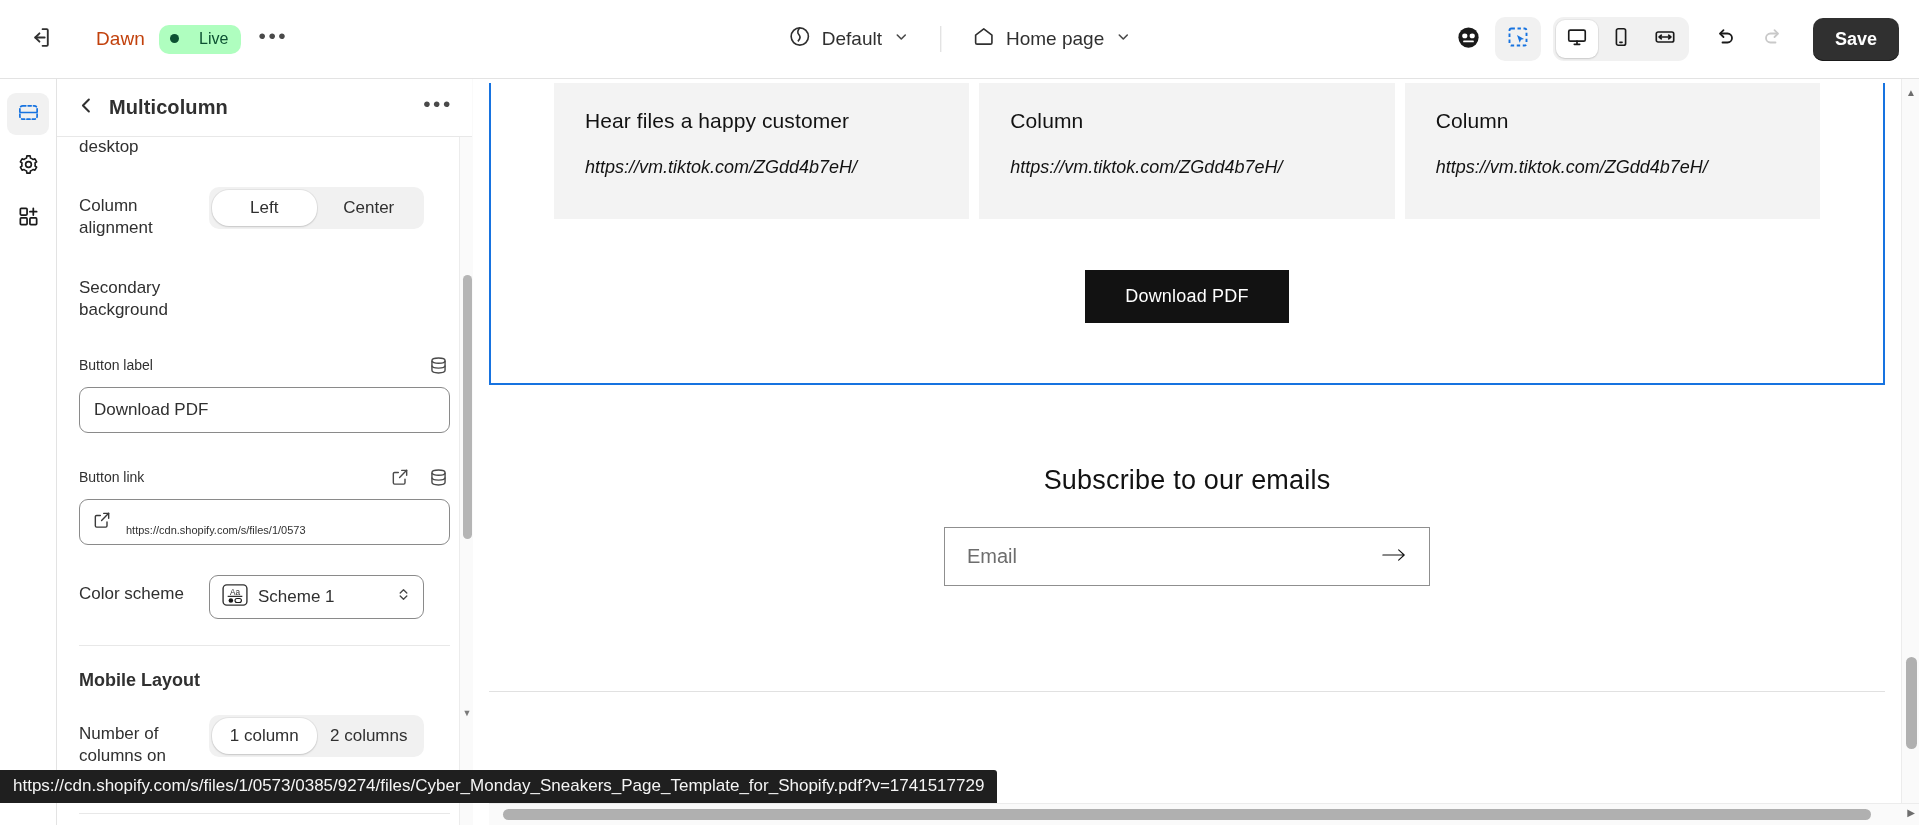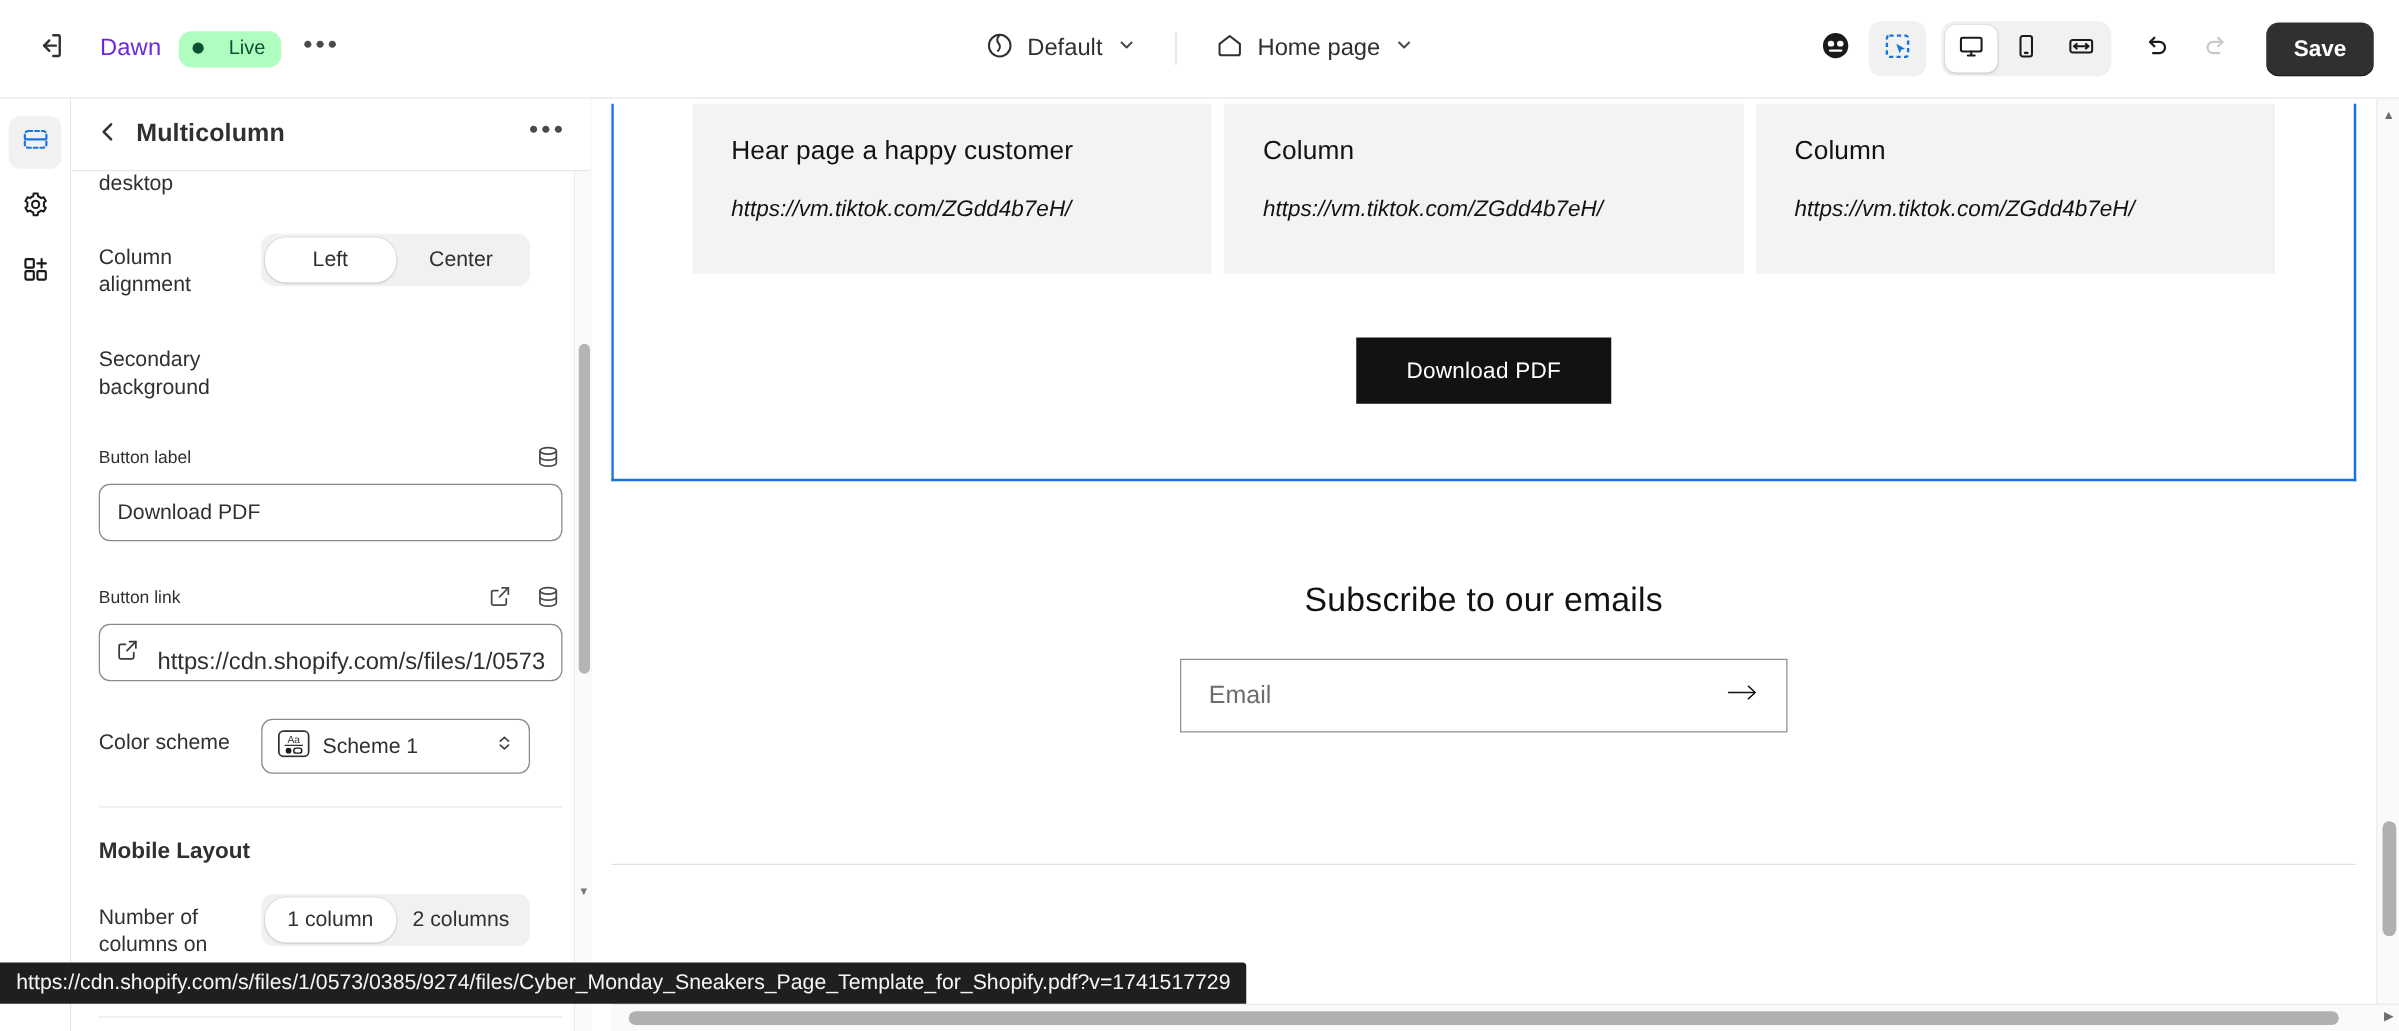--- a/index.html
+++ b/index.html
@@ -18,22 +18,22 @@
     border-bottom: 1px solid #e3e3e3;
     display: flex; align-items: center;
   }
   .tb-left { display: flex; align-items: center; gap: 0px; padding-left: 18px; }
   .icon-btn {
     width: 44px; height: 44px; border-radius: 9px;
     display: flex; align-items: center; justify-content: center;
     cursor: pointer; background: transparent; border: none;
   }
   .theme-name {
-    font-size: 19px; color: #6d28d9; font-weight: 500;
-    margin-left: 18px; margin-right: 14px; letter-spacing: 0.1px;
+    font-size: 19px; color: #c2410c; font-weight: 500;
+    margin-left: 34px; margin-right: 14px; letter-spacing: 0.1px;
   }
   .live-badge {
     background: #affebf; color: #0c5132;
     font-size: 16px; border-radius: 10px;
     padding: 5px 13px 6px 11px;
     display: flex; align-items: center; gap: 20px;
     font-weight: 400;
   }
   .live-dot { width: 9px; height: 9px; border-radius: 50%; background: #0c5132; display:block; }
   .dots-btn {
@@ -167,21 +167,21 @@
     border: 1px solid #8a8a8a; border-radius: 9px;
     background: #ffffff; font-size: 17px; color: #303030;
     padding: 0 14px; font-family: "Liberation Sans", sans-serif;
   }
   .link-input-wrap {
     margin-top: 10px; width: 100%; height: 46px;
     border: 1px solid #8a8a8a; border-radius: 9px; background: #ffffff;
     display: flex; align-items: center; padding: 0 12px; gap: 14px; overflow: hidden;
   }
   .link-input-wrap .val {
-    font-size: 19px; color: #303030; white-space: nowrap; overflow: hidden; margin-top: 16px;
+    font-size: 11px; color: #303030; white-space: nowrap; overflow: hidden; margin-top: 16px;
   }
 
   .divider-line { height: 1px; background: #e8e8e8; margin-top: 26px; }
   .section-heading { font-size: 18px; font-weight: 650; color: #303030; margin-top: 24px; }
 
   
   .sb-scroll-track {
     position: absolute; top: 79px; right: 0; width: 14px; height: 746px;
     background: #fafafa; border-left: 1px solid #ececec;
   }
@@ -545,21 +545,21 @@
   <div class="sb-arrow" style="top:4px;">▲</div>
   <div class="sb-thumb" style="top:196px; height:264px;"></div>
   <div class="sb-arrow" style="bottom:104px;">▼</div>
 </div>
 
 <div class="preview">
 
   <div class="section-selected">
     <div class="cols">
       <div class="col">
-        <div class="col-title">Hear page a happy customer</div>
+        <div class="col-title">Hear files a happy customer</div>
         <div class="col-link">https://vm.tiktok.com/ZGdd4b7eH/</div>
       </div>
       <div class="col">
         <div class="col-title">Column</div>
         <div class="col-link">https://vm.tiktok.com/ZGdd4b7eH/</div>
       </div>
       <div class="col">
         <div class="col-title">Column</div>
         <div class="col-link">https://vm.tiktok.com/ZGdd4b7eH/</div>
       </div>

